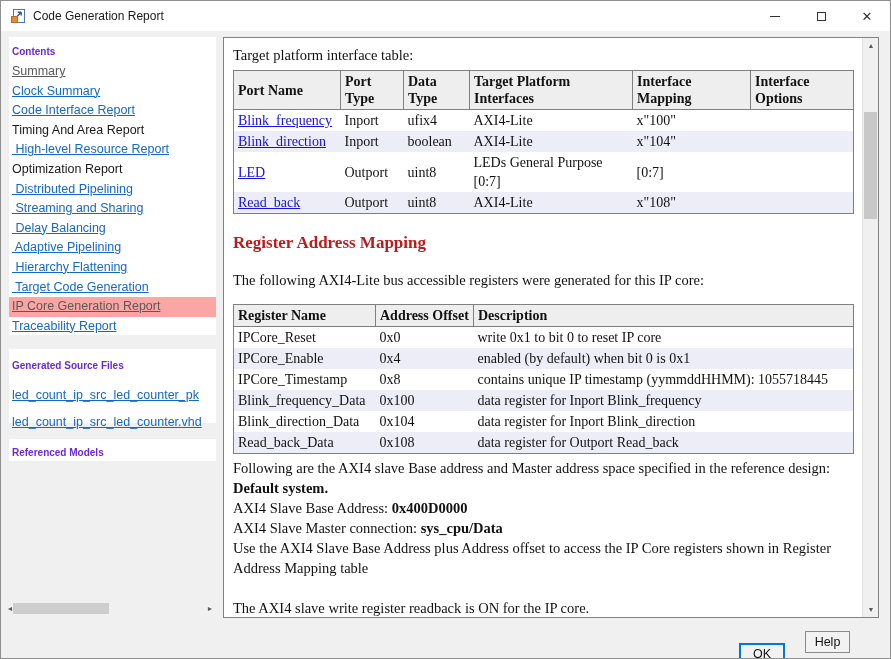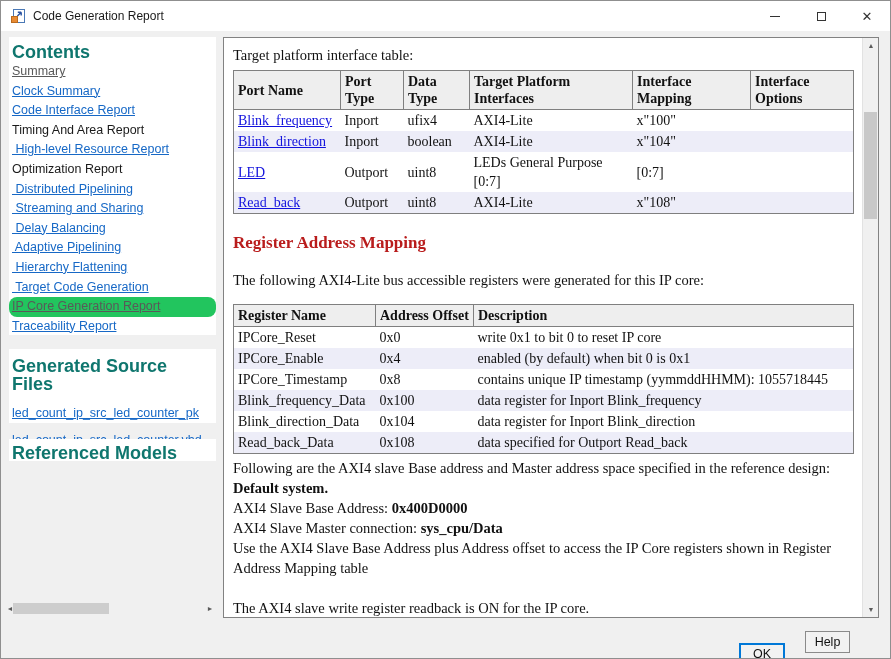--- a/index.html
+++ b/index.html
@@ -18,26 +18,26 @@
   .glyph-min { width:10px; height:1px; background:#333; }
   .glyph-max { width:9px; height:9px; border:1px solid #333; }
   .glyph-close { font-size:13px; line-height:13px; color:#333; }
 
   
   .bodyarea { position:absolute; left:0; top:30px; width:100%; height:595px; background:#f0f0f0; }
 
   
   .panel { position:absolute; background:#ffffff; }
   .contents-panel { left:8px; top:6px; width:207px; height:298px; padding:4px 0 0 0; }
-  .panel-heading { font-size:18px; font-weight:bold; color:#0f766e; padding:2px 12px 1px 3px; line-height:18px; }
+  .panel-heading { font-size:10px; font-weight:bold; color:#6d28d9; padding:2px 12px 1px 3px; line-height:18px; }
   .nav-item { font-size:12.5px; line-height:19.6px; padding-left:3px; white-space:pre; overflow:hidden; }
   .nav-item.lnk { color:#1668c6; text-decoration:underline; cursor:pointer; }
   .nav-item.visited { color:#595959; text-decoration:underline; cursor:pointer; }
   .nav-item.plain { color:#1a1a1a; }
-  .nav-item.current { color:#595959; text-decoration:underline; background:#22c55e; cursor:pointer;border-radius:8px; }
+  .nav-item.current { color:#595959; text-decoration:underline; background:#fca5a5; cursor:pointer; }
 
   .gsf-panel { left:8px; top:318px; width:207px; height:74px; padding:6px 0 0 3px; }
   .file-link { display:block; font-size:12.5px; line-height:16px; margin-top:11px; color:#1668c6;
                text-decoration:underline; white-space:pre; overflow:hidden; cursor:pointer; }
   .rm-panel { left:8px; top:408px; width:207px; height:22px; padding:3px 0 0 3px; }
 
   
   .hscroll { position:absolute; left:3px; top:571px; width:212px; height:13px; background:#f0f0f0; }
   .hscroll .arrow { position:absolute; top:0; width:12px; height:13px; display:flex; align-items:center;
                     justify-content:center; font-size:7px; color:#5a5a5a; }
@@ -242,21 +242,21 @@
             <td>data register for Inport Blink_frequency</td>
           </tr>
           <tr>
             <td>Blink_direction_Data</td>
             <td>0x104</td>
             <td>data register for Inport Blink_direction</td>
           </tr>
           <tr class="alt">
             <td>Read_back_Data</td>
             <td>0x108</td>
-            <td>data specified for Outport Read_back</td>
+            <td>data register for Outport Read_back</td>
           </tr>
         </tbody>
           </table>
 
         <div class="addr-block">
           <p>Following are the AXI4 slave Base address and Master address space specified in the reference design:</p>
           <p class="b">Default system.</p>
           <p><span>AXI4 Slave Base Address: </span><span class="b">0x400D0000</span></p>
           <p><span>AXI4 Slave Master connection: </span><span class="b">sys_cpu/Data</span></p>
           <p>Use the AXI4 Slave Base Address plus Address offset to access the IP Core registers shown in Register Address Mapping table</p>

